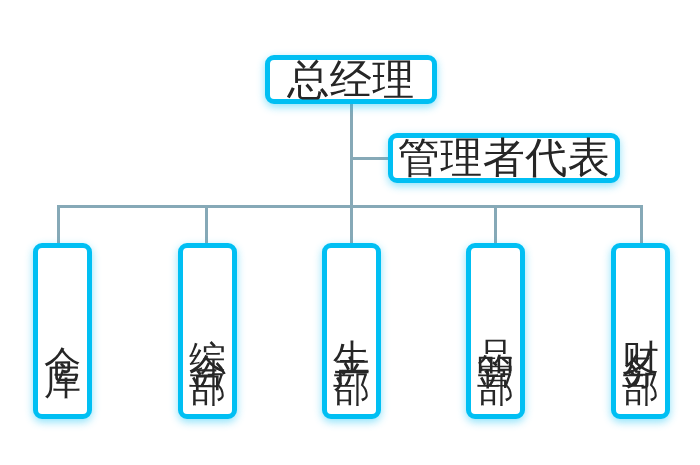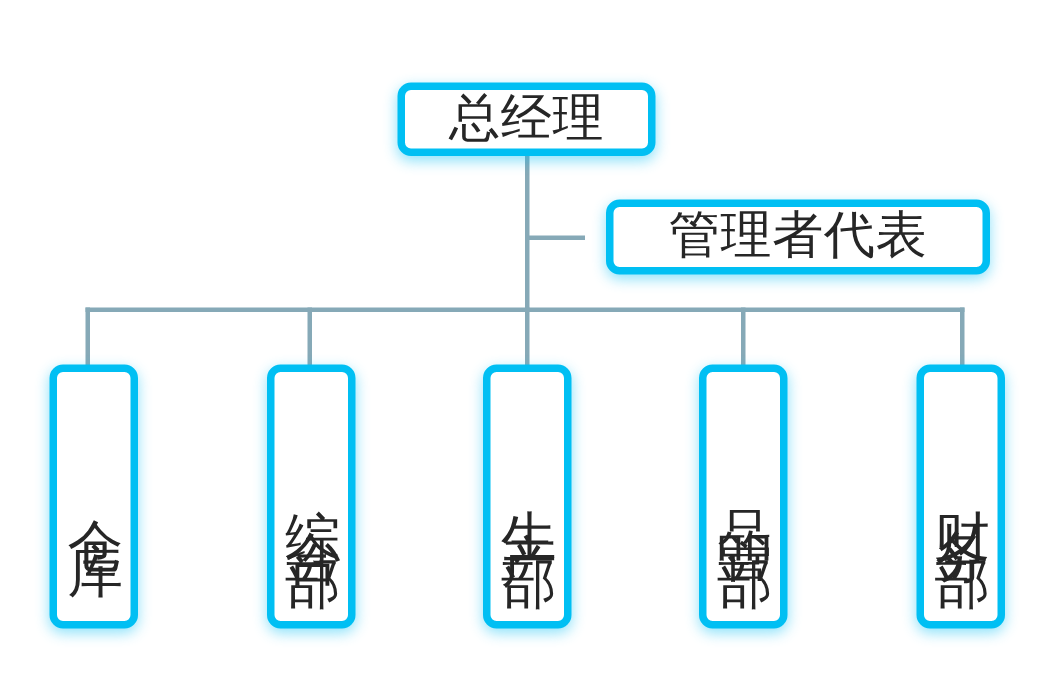--- a/index.html
+++ b/index.html
@@ -40,35 +40,35 @@
   }
   .node-label {
     display: block;
     line-height: 1.0;
     letter-spacing: 0.5px;
     white-space: pre;
   }
 
   
   .node-h .node-label {
-    font-size: 34px;
+    font-size: 42px;
   }
 
   
   .node-v .node-label {
     writing-mode: vertical-rl;
     text-orientation: upright;
     font-size: 37px;
     line-height: 1.0;
     letter-spacing: 14px;
     text-align: center;
   }
 
   #node-gm       { left: 265px; top: 55px;  width: 172px; height: 49px; }
-  #node-mgmt-rep { left: 404px; top: 133px; width: 256px; height: 50px; text-align: right; }
+  #node-mgmt-rep { left: 388px; top: 133px; width: 232px; height: 50px; text-align: right; }
 
   .node-dept { top: 243px; height: 176px; width: 59px; }
   #node-warehouse  { left: 33px;  }
   #node-general    { left: 178px; }
   #node-production { left: 322px; }
   #node-quality    { left: 466px; }
   #node-finance    { left: 611px; }
 </style>
 </head>
 <body>

